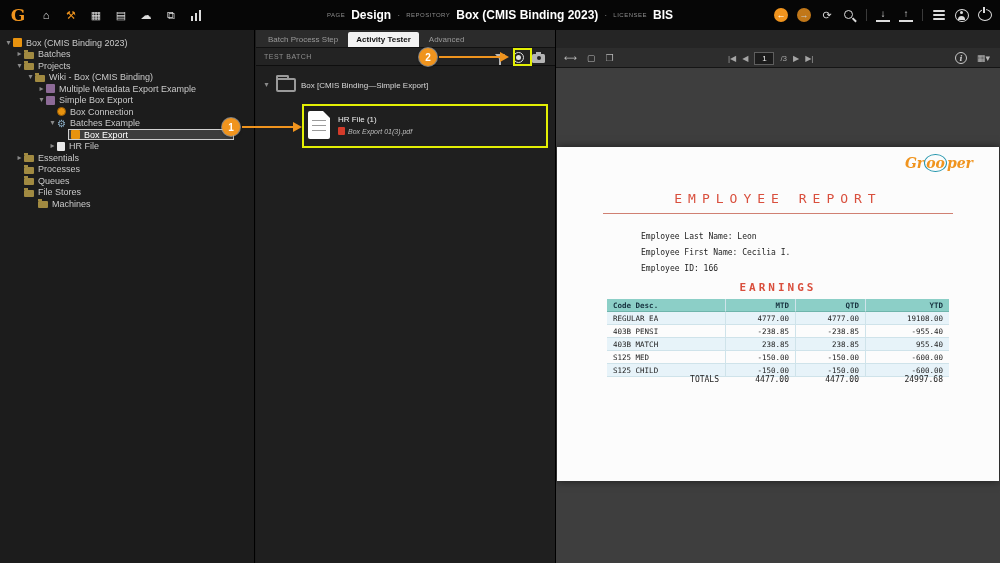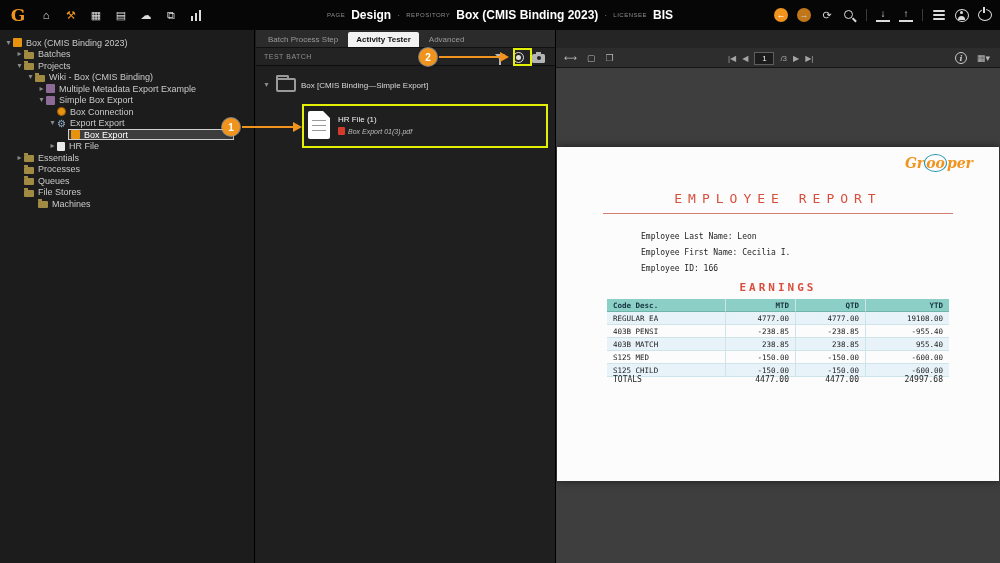--- a/index.html
+++ b/index.html
@@ -100,21 +100,21 @@
   .doc-section { position:absolute; left:0; right:0; top:134px; text-align:center; color:#d94f3d; font-size:11px; font-weight:bold; letter-spacing:3px; }
   .doc-table { position:absolute; left:50px; top:152px; width:342px; font-size:7.5px; }
   .doc-table .tr { display:grid; grid-template-columns:118px 70px 70px 84px; }
   .doc-table .td { padding:1.5px 6px; color:#222; border-bottom:1px solid #cfe3ea; }
   .doc-table .th .td { background:#8ccfc7; color:#16323f; font-weight:bold; border-bottom:1px solid #6fb5ac; }
   .doc-table .n { text-align:right; border-left:1px solid #cfe3ea; }
   .doc-table .tr.alt .td { background:#e7f3f9; }
   .doc-totals { position:absolute; left:50px; top:227px; width:342px; display:grid; grid-template-columns:118px 70px 70px 84px; font-size:8px; color:#222; }
   .doc-totals .td { padding:1px 6px; }
   .doc-totals .n { text-align:right; }
-  .doc-totals .lab { }
+  .doc-totals .lab { text-align:right; }
 
   
   .ann-box { position:absolute; border:2px solid #e3ef04; z-index:40; }
   .badge { position:absolute; width:18px; height:18px; border-radius:50%; background:#f0941e; color:#fff; font:bold 10px "Liberation Sans",sans-serif; display:flex; align-items:center; justify-content:center; box-shadow:0 0 0 1px rgba(255,255,255,.45), 0 1px 3px rgba(0,0,0,.6); z-index:50; }
   .aline { position:absolute; height:2px; background:#f0941e; z-index:45; }
   .ahead { position:absolute; width:0; height:0; border-top:5px solid transparent; border-bottom:5px solid transparent; border-left:9px solid #f0941e; z-index:45; }
 </style>
 </head>
 <body>
 
@@ -200,21 +200,21 @@
       <span>Simple Box Export</span>
     </div>
     <div class="trow" style="padding-left:48px">
       <span class="exp"></span>
       <span class="fi f-conn"></span>
       <span>Box Connection</span>
     </div>
     <div class="trow" style="padding-left:48px">
       <span class="exp">▾</span>
       <span class="fi f-gear">⚙</span>
-      <span>Export Export</span>
+      <span>Batches Example</span>
     </div>
     <div class="trow" style="padding-left:59px">
       <span class="exp"></span>
       <span class="selwrap">
         <span class="fi f-export"></span>
         <span>Box Export</span>
       </span>
     </div>
     <div class="trow" style="padding-left:48px">
       <span class="exp">▸</span>

